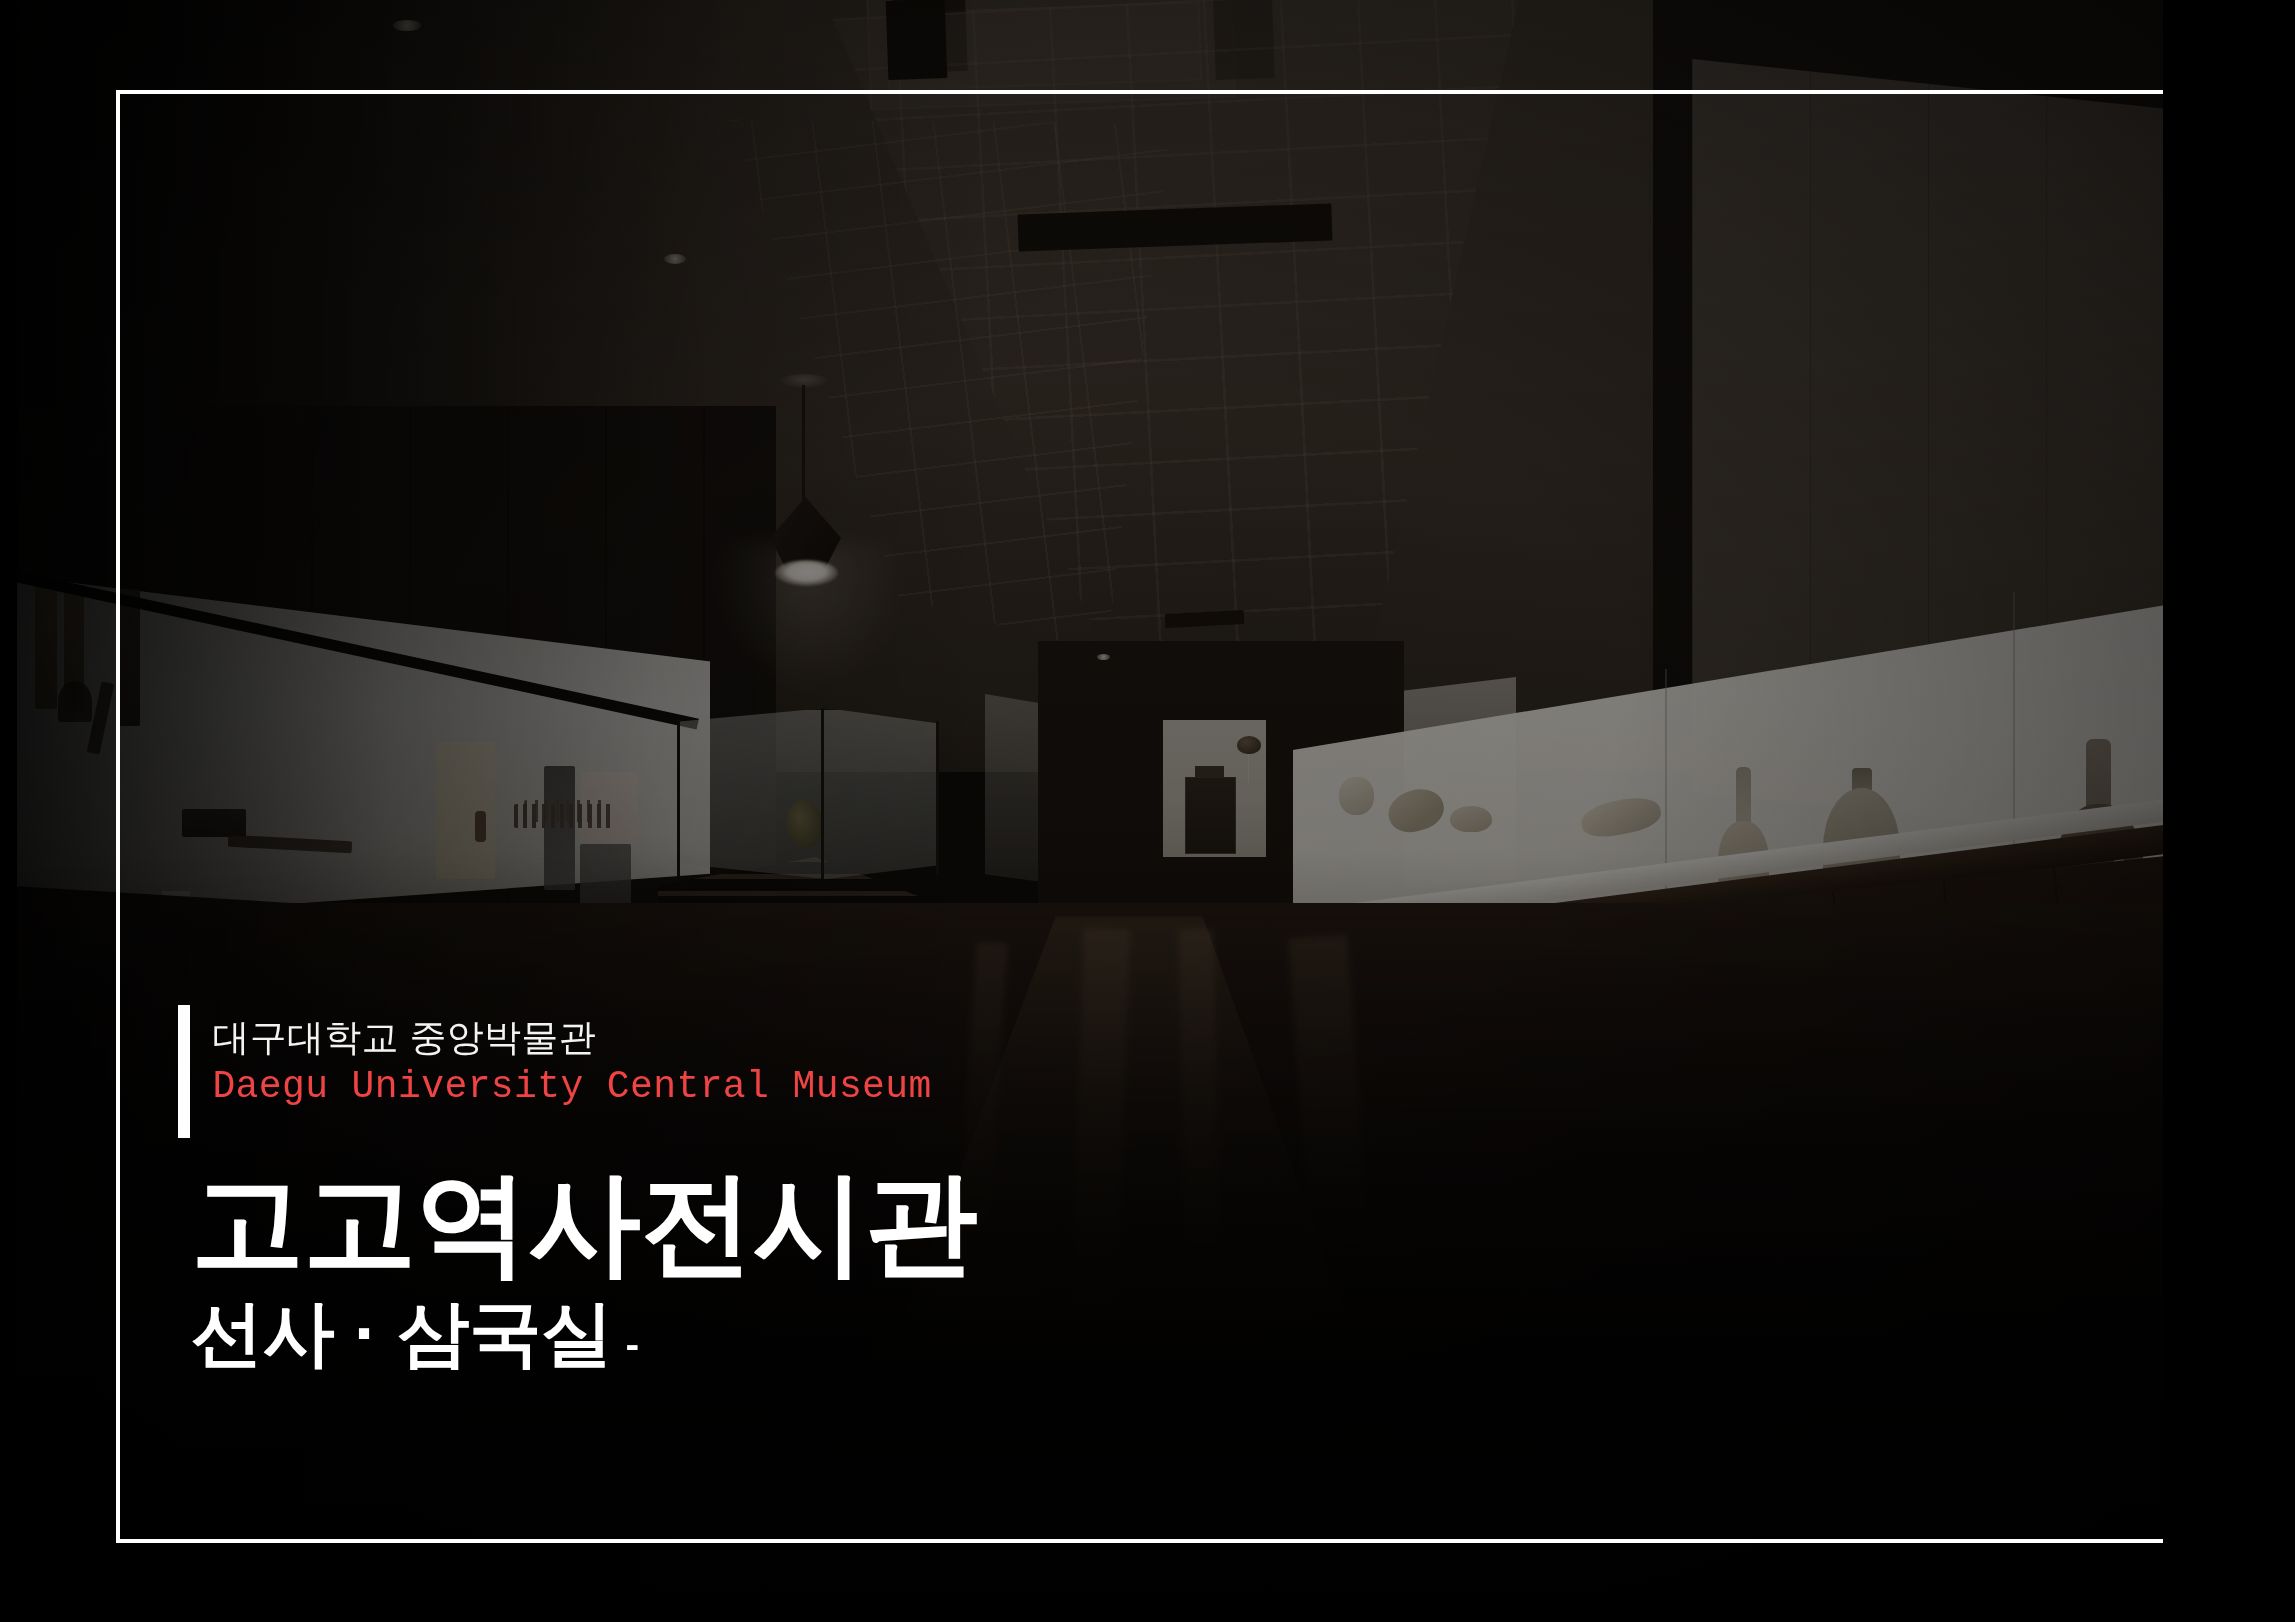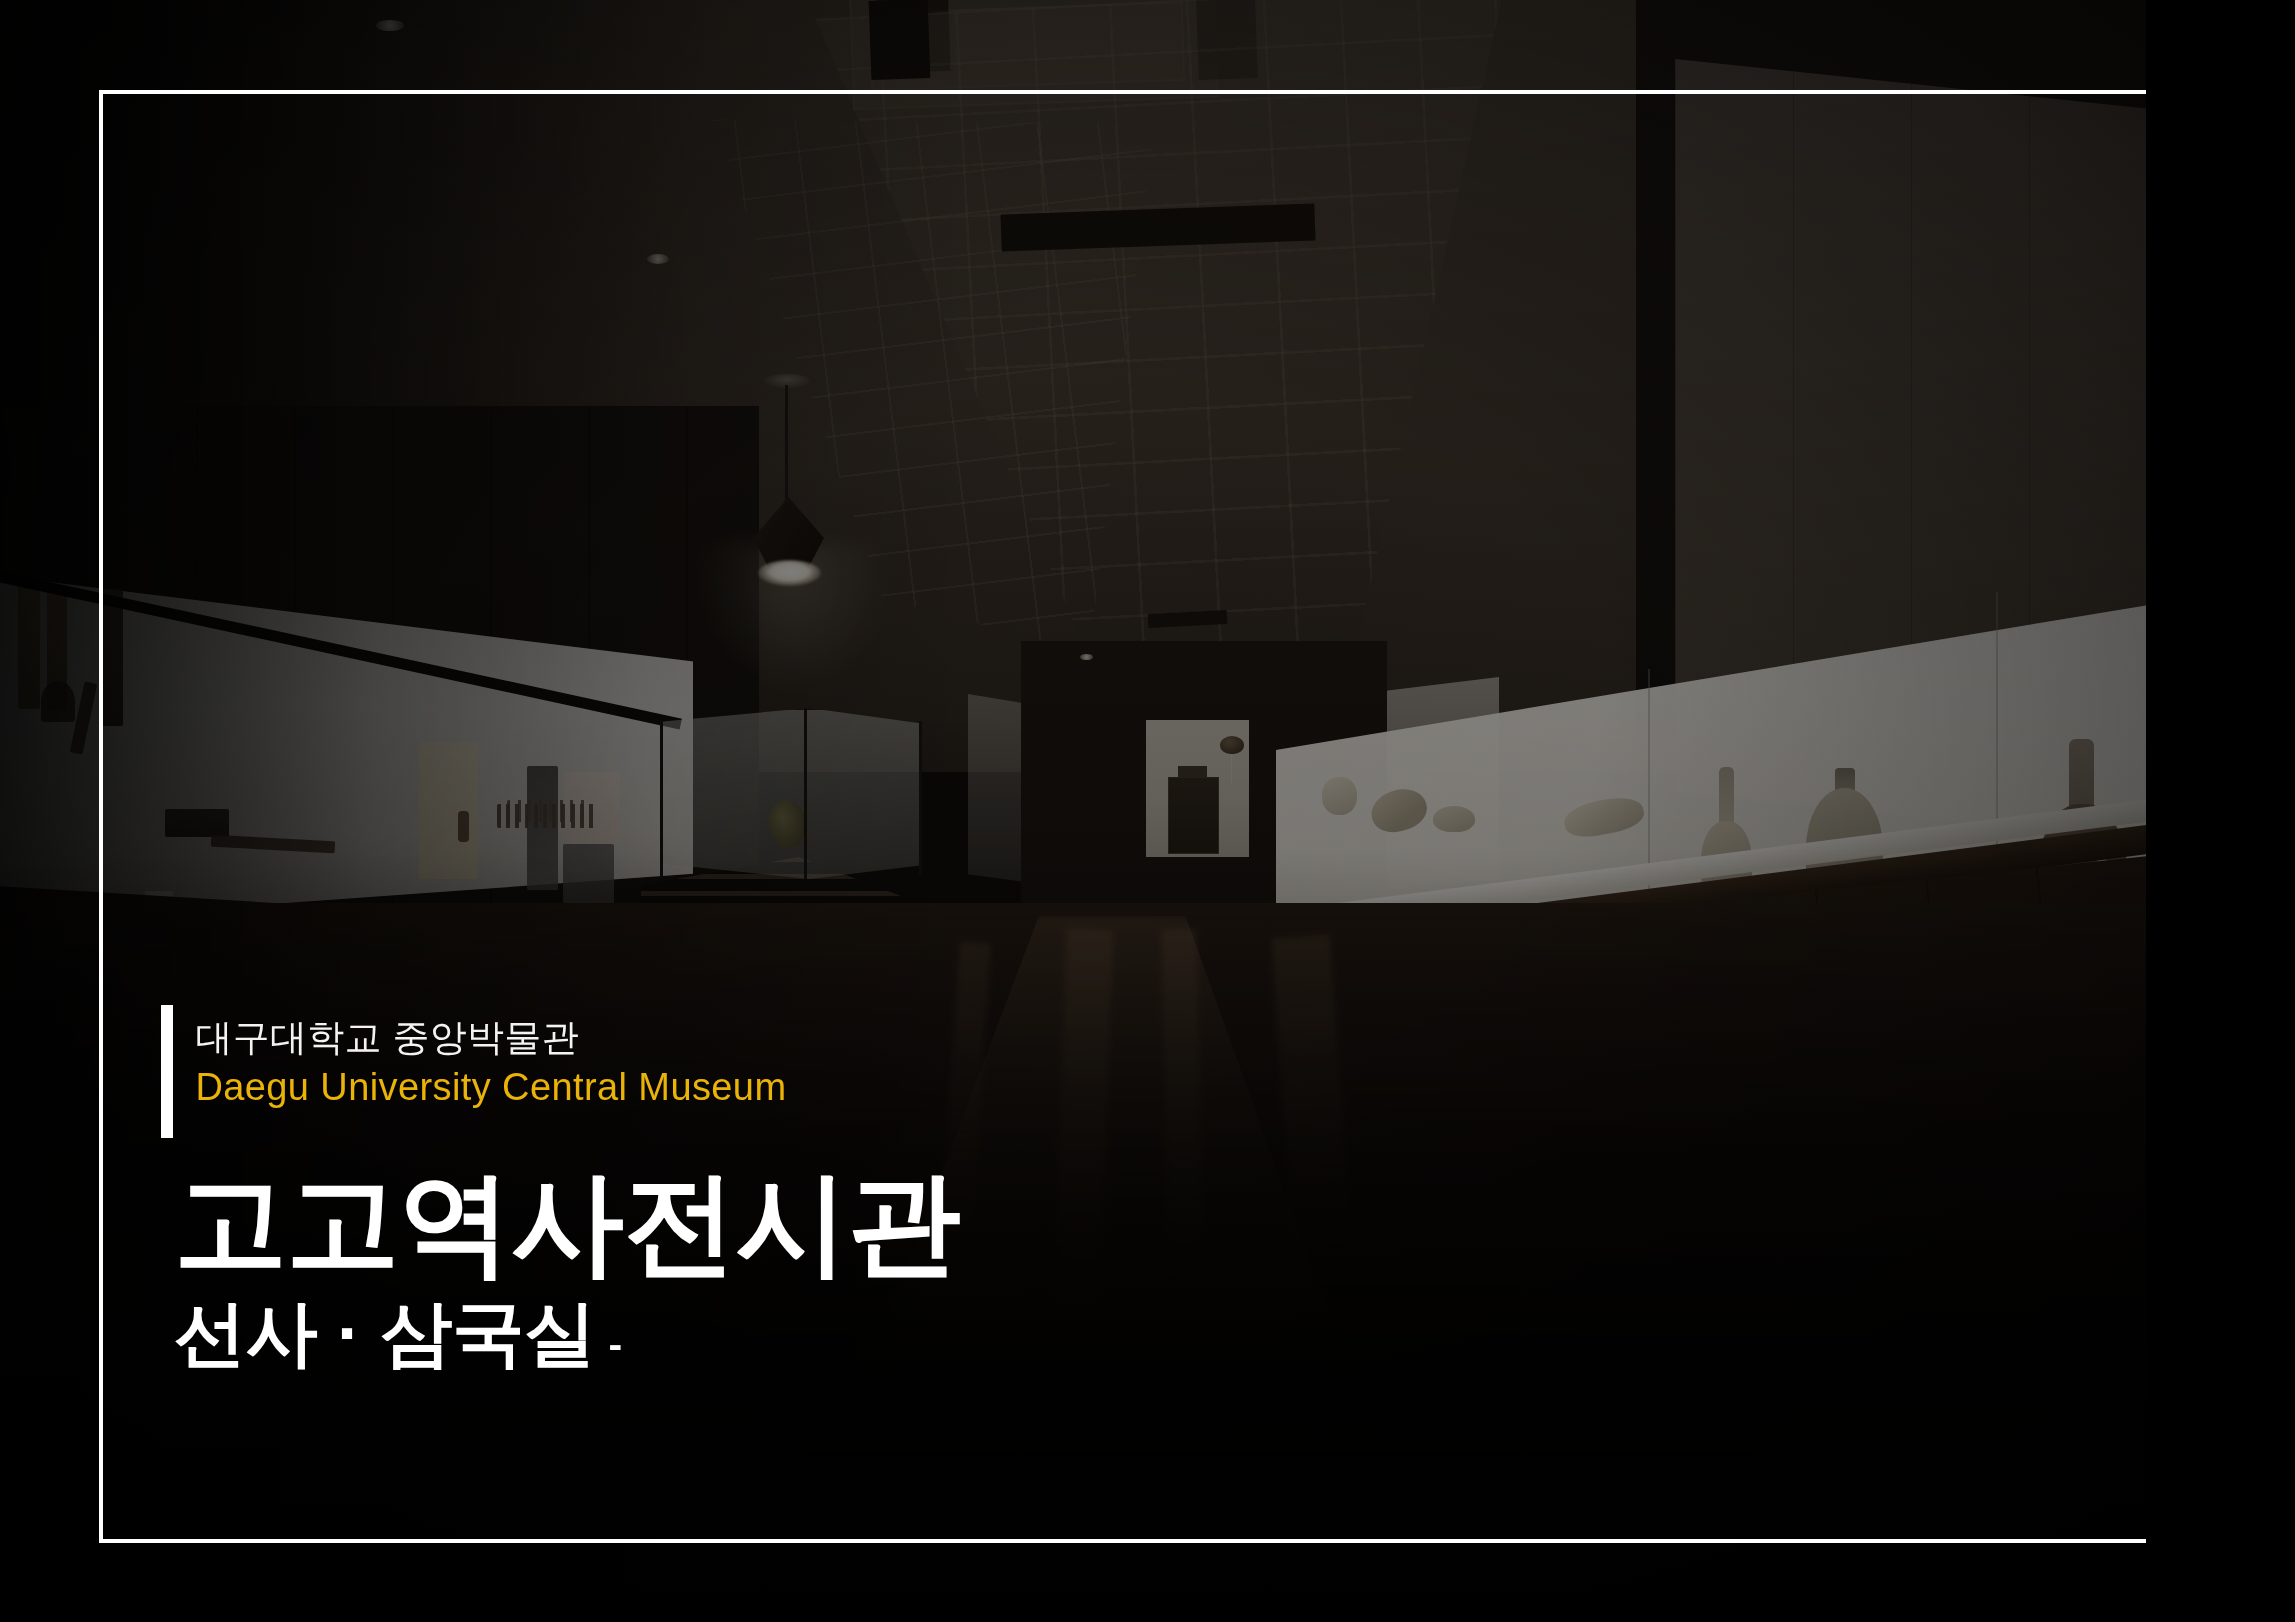--- a/index.html
+++ b/index.html
@@ -5,20 +5,21 @@
   * { margin:0; padding:0; box-sizing:border-box; }
   html,body { background:#000; }
 
   #stage{
     position:relative;
     width:2146px;
     height:1623px;
     overflow:hidden;
     background:#080604;
     font-family:"Liberation Sans","DejaVu Sans",sans-serif;
+    margin-left:17px;
   }
 
   
   .photo{ position:absolute; inset:0; overflow:hidden; background:#0a0806; }
 
   
   .ceiling{
     position:absolute; left:0; top:0; width:100%; height:772px;
     background:
       linear-gradient(185deg,#4a4138 0%,#443b33 25%,#3b332c 55%,#2a241e 85%,#181410 100%);
@@ -288,22 +289,22 @@
   .accentBar{
     width:12.4px; height:133px; background:#ffffff; flex:0 0 auto;
     margin-right:22px;
   }
   .museumNames{ padding-top:7.9px; }
   .museumKo{
     font-size:37px; font-weight:400; color:#f4f3f1; letter-spacing:0.3px;
     line-height:1.34; white-space:nowrap;
   }
   .museumEn{
-    font-size:38px; font-weight:300; color:#eab308; letter-spacing:0.4px;
-    line-height:1.34; white-space:nowrap;
+    font-size:38px; font-weight:300; color:#ef4444; letter-spacing:0.4px;
+    line-height:1.34; white-space:nowrap;font-family:Liberation Mono, monospace;
   }
 
   .mainTitle{
     margin-top:27.5px; margin-left:13px;
     font-size:113px; font-weight:700; color:#ffffff;
     letter-spacing:-0.7px; line-height:1.02; white-space:nowrap;
   }
 
   .subLine1{
     margin-top:14.4px; margin-left:13px;

